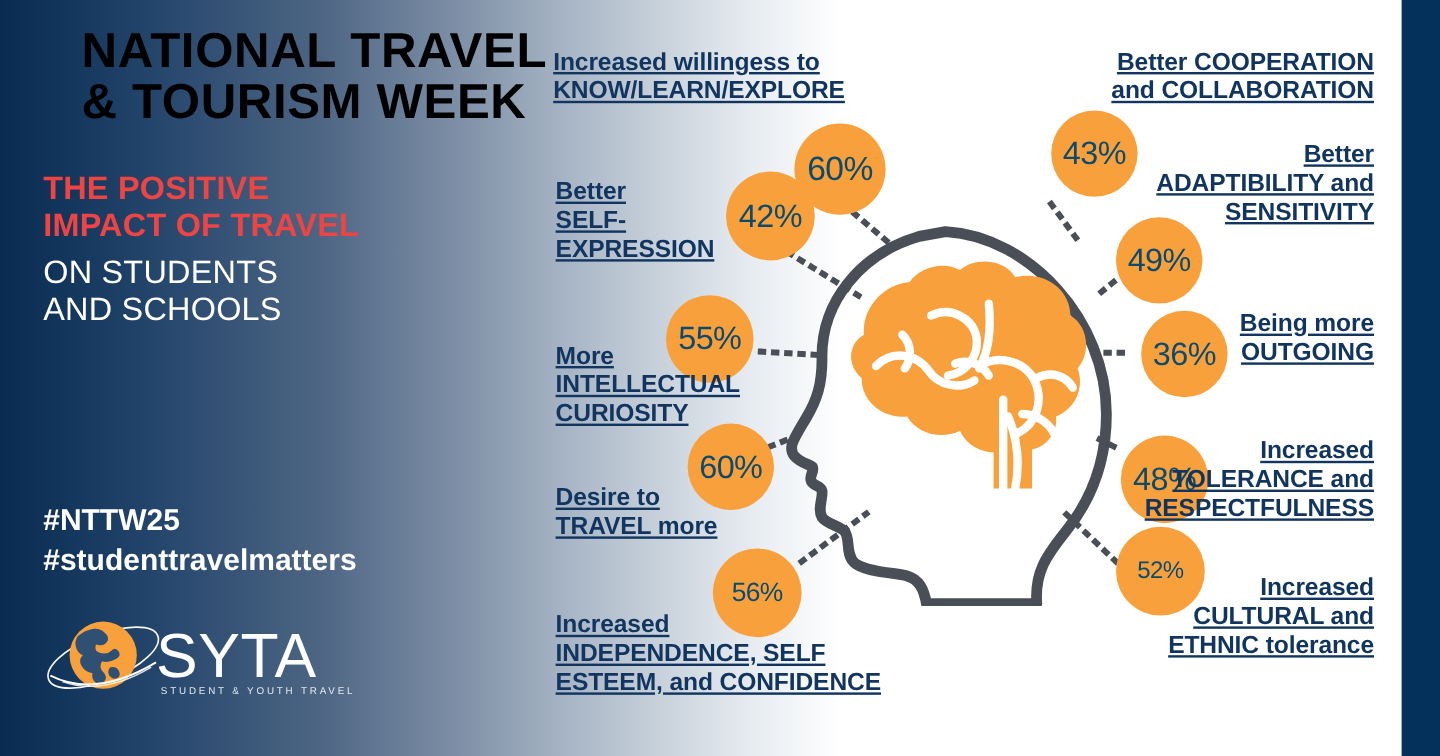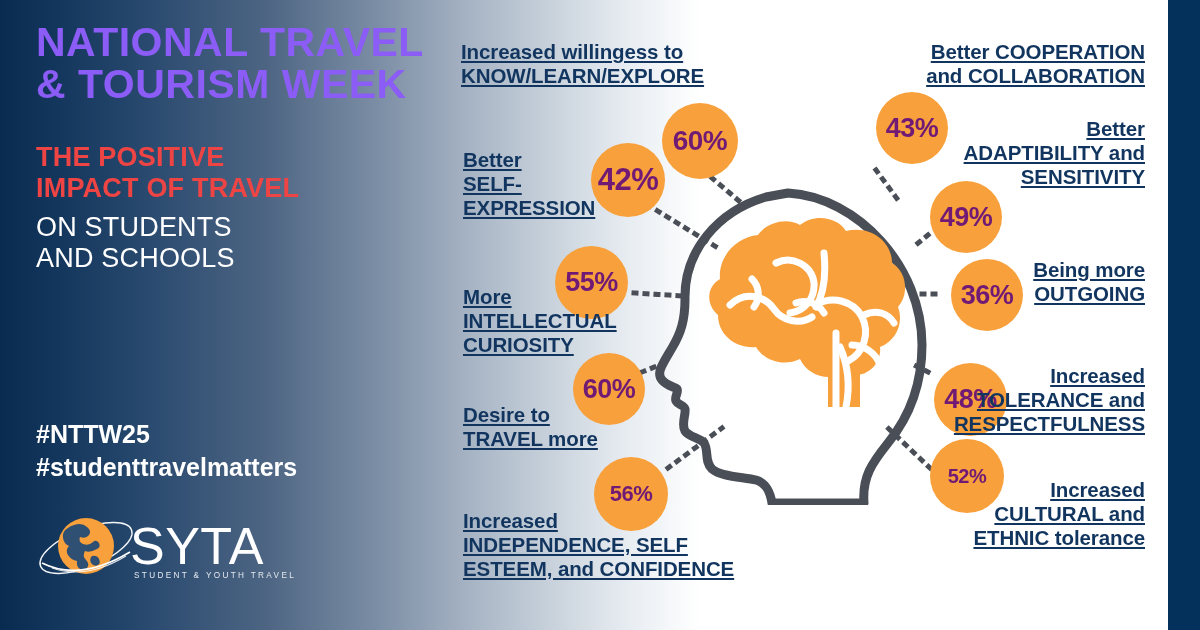--- a/index.html
+++ b/index.html
@@ -42,25 +42,26 @@
     background: #04305c;
   }
 
   
   #headline {
     position: absolute;
     left: 36px; top: 22px;
     width: 430px;
   }
   .title-main {
-    color: #8b5cf6;
+    color: #000000;
     font-weight: 700;
     font-size: 41px;
     line-height: 1.02;
     letter-spacing: 0.5px;
+    margin-left: 32px;
   }
   .title-main .line { display: block; white-space: nowrap; }
   #subhead {
     position: absolute;
     left: 36px; top: 142px;
     width: 420px;
   }
   .sub-orange {
     color: #ef4444;
     font-weight: 700;
@@ -95,22 +96,22 @@
     left: 34px; top: 508px;
     width: 260px; height: 80px;
   }
   #logo svg { display: block; }
 
   
   .bubble {
     position: absolute;
     border-radius: 50%;
     background: #f8a13c;
-    color: #701a75;
-    font-weight: 700;
+    color: #0c4a6e;
+    font-weight: 400;
     display: flex;
     align-items: center;
     justify-content: center;
     box-sizing: border-box;
     letter-spacing: -0.5px;
   }
 
   
   .callout {
     position: absolute;
@@ -268,21 +269,21 @@
         <path d="M204 170 C 216 170, 228 178, 232 190"></path>
         <path d="M188 158 L188 232"></path>
         <path d="M192 172 C 200 190, 202 212, 198 232"></path>
       </g>
     </svg>
   </div>
 
   <div class="bubble" style="left:662px; top:103px; width:76px; height:76px; font-size:28px;">
     <span>60%</span>
   </div>
-  <div class="bubble" style="left:591px; top:143px; width:74px; height:74px; font-size:31px;">
+  <div class="bubble" style="left:605px; top:143px; width:74px; height:74px; font-size:27px;">
     <span>42%</span>
   </div>
   <div class="bubble" style="left:555px; top:246px; width:73px; height:73px; font-size:27px;align-items:center;">
     <span>55%</span>
   </div>
   <div class="bubble" style="left:573px; top:353px; width:72px; height:72px; font-size:27px;">
     <span>60%</span>
   </div>
   <div class="bubble" style="left:594px; top:457px; width:74px; height:74px; font-size:22px;">
     <span>56%</span>

